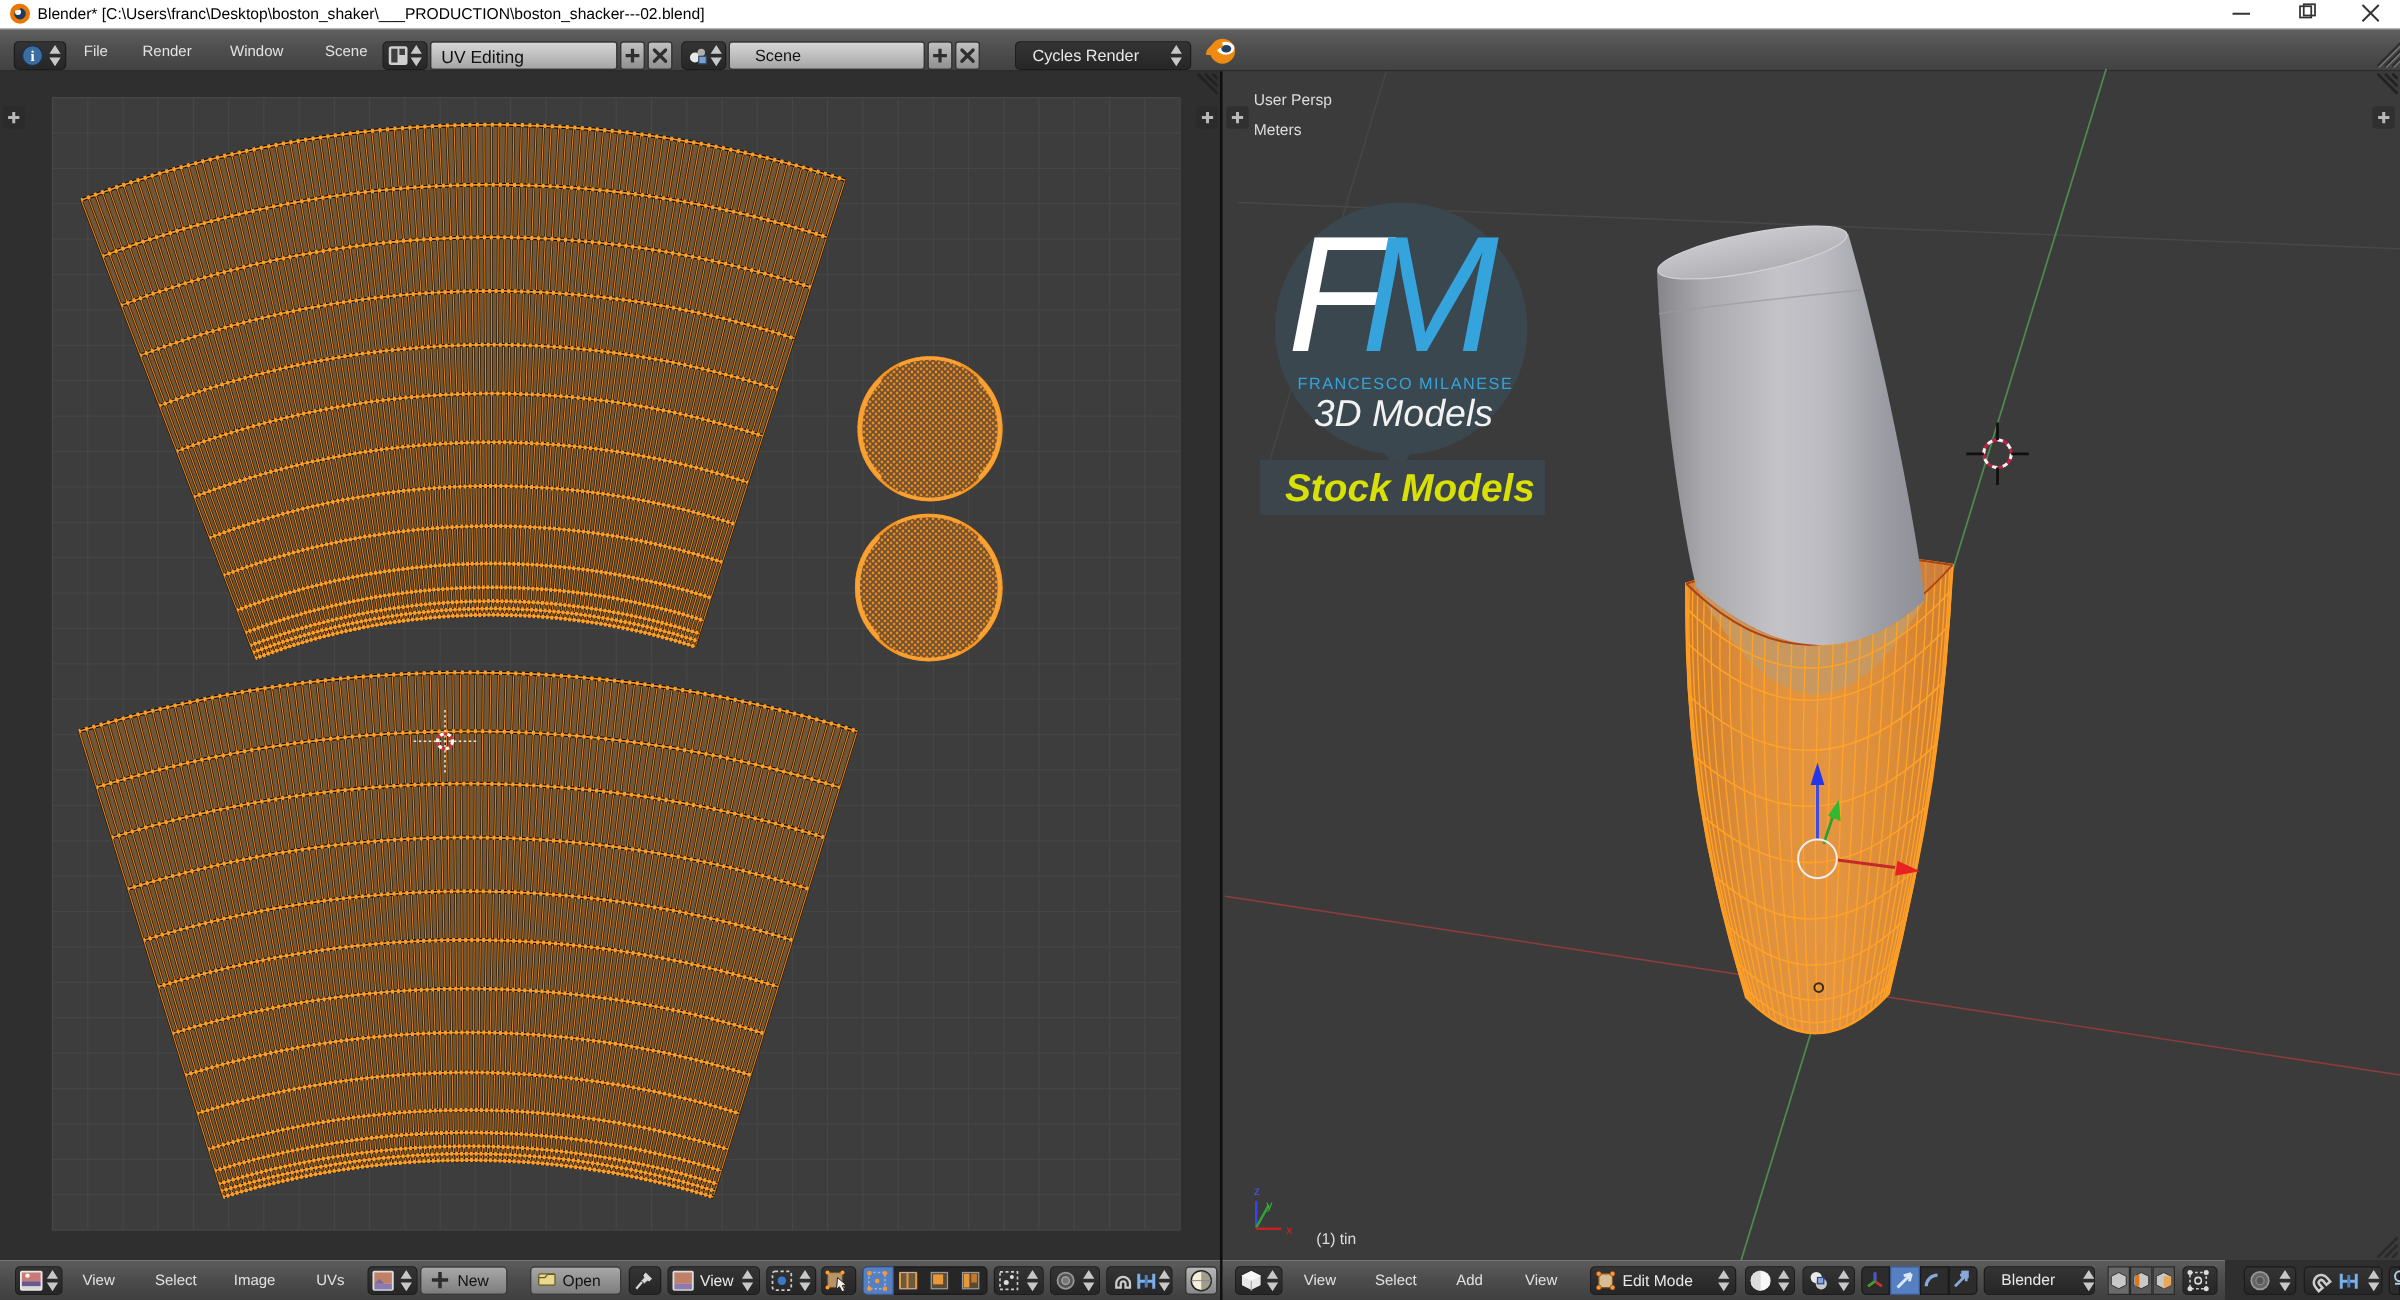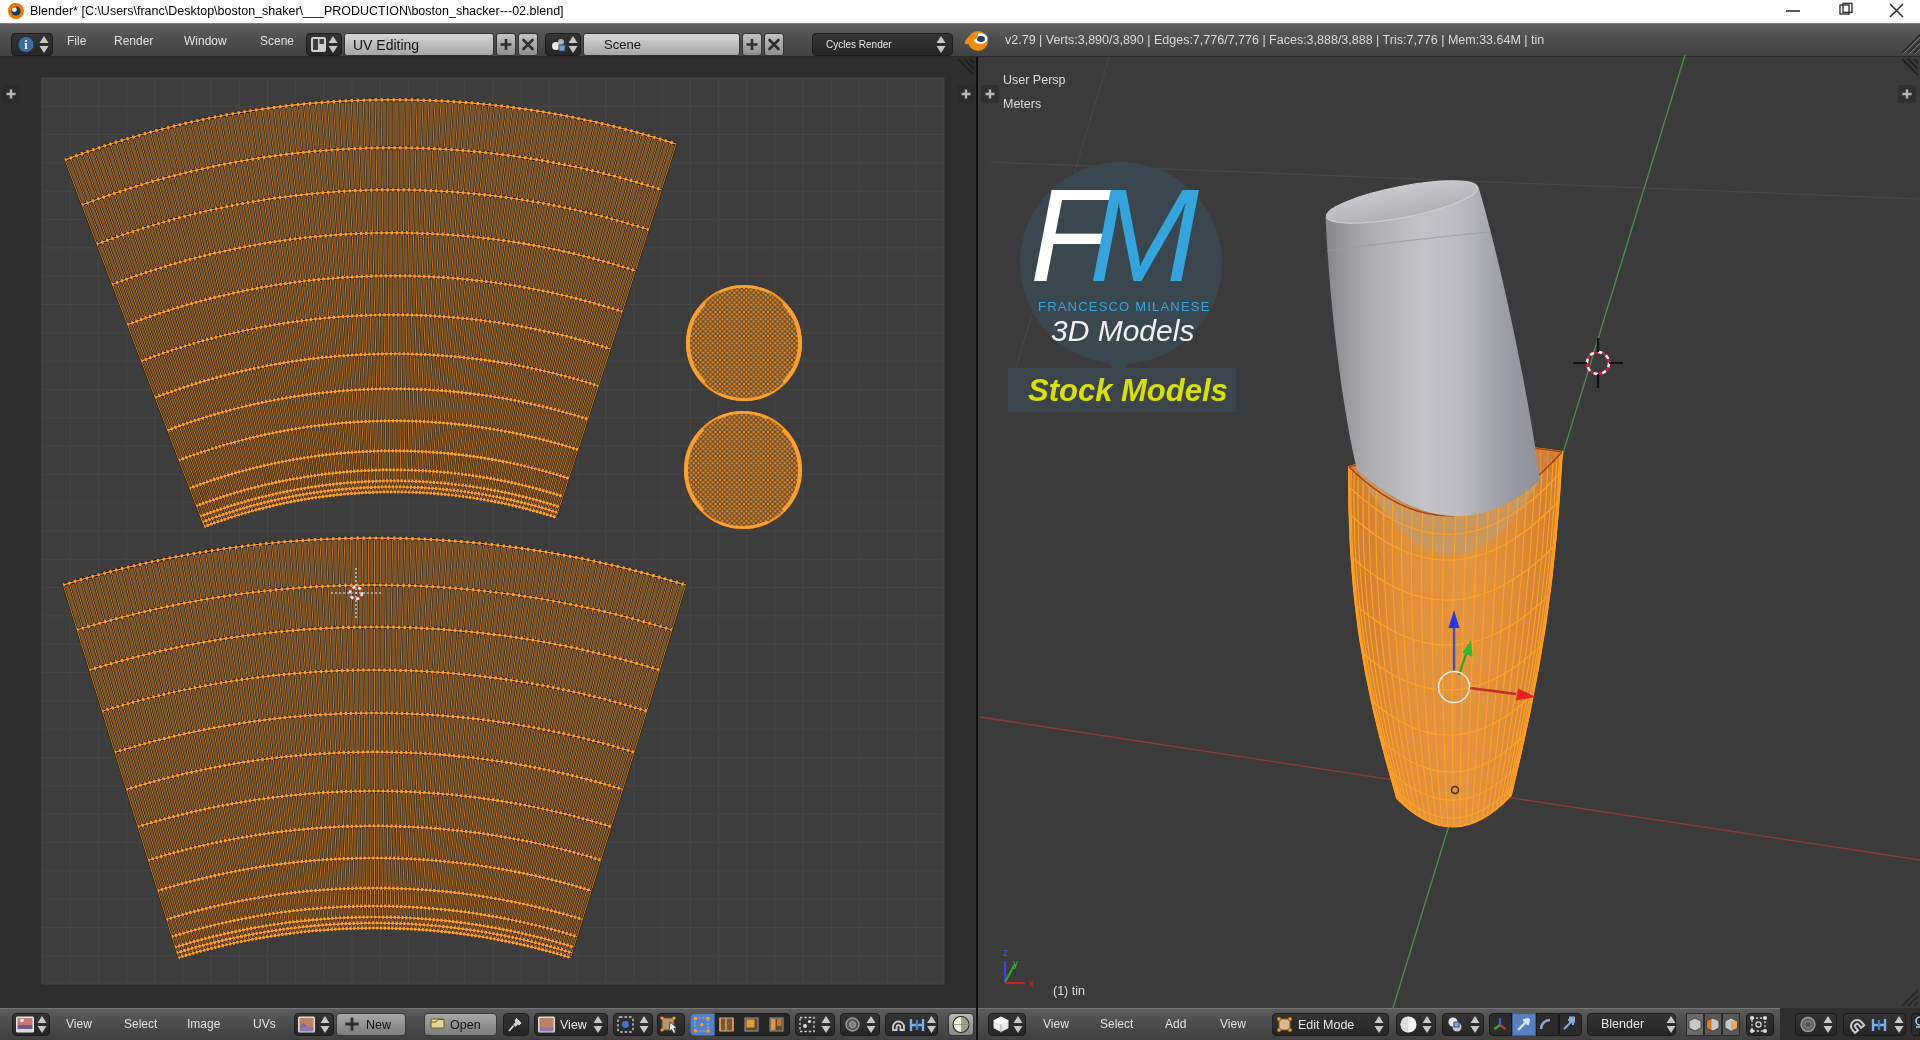--- a/index.html
+++ b/index.html
@@ -63,31 +63,30 @@
 <div class="abs" style="left:583px;top:33px;width:157px;height:23px;background:linear-gradient(#d7d7d7,#a5a5a5);border:1px solid #333;border-radius:3px;font-size:13px;color:#111;line-height:22px;padding-left:20px">Scene</div>
 <div class="abs" style="left:742px;top:33px;width:20px;height:23px;background:linear-gradient(#c2c2c2,#8f8f8f);border:1px solid #333;border-radius:3px"></div>
 <svg class="abs" style="left:742px;top:33px" width="20" height="23">
       <path d="M10 6V17 M4.5 11.5H15.5" stroke="#2e2e2e" stroke-width="2.6"></path>
     </svg>
 <div class="abs" style="left:764px;top:33px;width:20px;height:23px;background:linear-gradient(#c2c2c2,#8f8f8f);border:1px solid #333;border-radius:3px"></div>
 <svg class="abs" style="left:764px;top:33px" width="20" height="23">
       <path d="M5.5 7L14.5 16M5.5 16L14.5 7" stroke="#2e2e2e" stroke-width="2.6" stroke-linecap="round"></path>
     </svg>
 <div class="btn" style="left:812px;top:33px;width:141px;height:23px"></div>
-<div class="abs" style="left:826px;top:33px;font-size:10px;color:#e8e8e8;line-height:23px">Cycles Render</div>
+<div class="abs" style="left:826px;top:33px;font-size:13px;color:#e8e8e8;line-height:23px">Cycles Render</div>
 <svg class="abs" style="left:930px;top:33px" width="23" height="23">
       <path d="M11 3 l4.5 7 h-9 Z M11 20 l4.5 -7 h-9 Z" fill="#c8c8c8"></path>
     </svg>
 <svg class="abs" style="left:962px;top:28px" width="36" height="26">
 <circle cx="16" cy="13" r="10" fill="#ee8b10"></circle>
 <ellipse cx="18.5" cy="10.5" rx="7" ry="5.2" fill="#fff"></ellipse>
 <ellipse cx="19" cy="11" rx="4" ry="3" fill="#21415e"></ellipse>
 <path d="M3 16 A13 9 0 0 1 16 6 L16 10 A 7 7 0 0 0 10 16 Z" fill="#ee8b10"></path>
 </svg>
-<div class="abs" style="left:1005px;top:24px;font-size:12.5px;color:#dadada;line-height:33px">v2.79 | Verts:3,890/3,890 | Edges:7,776/7,776 | Faces:3,888/3,888 | Tris:7,776 | Mem:33.64M | tin</div>
 <svg class="abs" style="left:1896px;top:25px" width="24" height="30">
       <path d="M6 28 L26 8 M12 28 L26 14 M18 28 L26 20" stroke="#2e2e2e" stroke-width="2"></path>
       <path d="M7 29 L27 9 M13 29 L27 15 M19 29 L27 21" stroke="#777" stroke-width="1"></path>
     </svg>
 <svg style="position:absolute;left:0;top:0" width="976" height="1040" viewBox="0 0 976 1040">
       <rect x="0" y="57" width="976" height="951" fill="#2f2f2f"></rect>
       <rect x="42" y="78" width="902" height="906" fill="#3d3d3d"></rect>
       <path d="M42 78L42 984M70.2 78L70.2 984M98.4 78L98.4 984M126.6 78L126.6 984M154.8 78L154.8 984M182.9 78L182.9 984M211.1 78L211.1 984M239.3 78L239.3 984M267.5 78L267.5 984M295.7 78L295.7 984M323.9 78L323.9 984M352.1 78L352.1 984M380.2 78L380.2 984M408.4 78L408.4 984M436.6 78L436.6 984M464.8 78L464.8 984M493 78L493 984M521.2 78L521.2 984M549.4 78L549.4 984M577.6 78L577.6 984M605.8 78L605.8 984M633.9 78L633.9 984M662.1 78L662.1 984M690.3 78L690.3 984M718.5 78L718.5 984M746.7 78L746.7 984M774.9 78L774.9 984M803.1 78L803.1 984M831.2 78L831.2 984M859.4 78L859.4 984M887.6 78L887.6 984M915.8 78L915.8 984M944 78L944 984M42 78L944 78M42 106.3L944 106.3M42 134.6L944 134.6M42 162.9L944 162.9M42 191.2L944 191.2M42 219.6L944 219.6M42 247.9L944 247.9M42 276.2L944 276.2M42 304.5L944 304.5M42 332.8L944 332.8M42 361.1L944 361.1M42 389.4L944 389.4M42 417.8L944 417.8M42 446.1L944 446.1M42 474.4L944 474.4M42 502.7L944 502.7M42 531L944 531M42 559.3L944 559.3M42 587.6L944 587.6M42 615.9L944 615.9M42 644.2L944 644.2M42 672.6L944 672.6M42 700.9L944 700.9M42 729.2L944 729.2M42 757.5L944 757.5M42 785.8L944 785.8M42 814.1L944 814.1M42 842.4L944 842.4M42 870.8L944 870.8M42 899.1L944 899.1M42 927.4L944 927.4M42 955.7L944 955.7M42 984L944 984" stroke="#464646" stroke-width="1" fill="none"></path>
       <path d="M65 160 A924.5 924.5 0 0 1 676 144 L556.5 516.1 A533.7 533.7 0 0 0 203.8 525.3 Z" fill="#715739"></path>
       <path d="M65 160L203.8 525.3M70.6 157.9L207 524.1M76.2 155.8L210.3 522.9M81.9 153.8L213.5 521.7M87.5 151.8L216.8 520.6M93.2 149.8L220.1 519.4M98.8 147.9L223.3 518.3M104.5 146L226.6 517.2M110.2 144.2L229.9 516.2M115.9 142.3L233.2 515.1M121.6 140.6L236.5 514.1M127.4 138.8L239.8 513.1M133.1 137.1L243.1 512.1M138.9 135.4L246.4 511.1M144.6 133.8L249.8 510.2M150.4 132.2L253.1 509.3M156.2 130.7L256.4 508.4M162 129.1L259.8 507.5M167.8 127.7L263.1 506.7M173.6 126.2L266.5 505.8M179.4 124.8L269.8 505M185.3 123.5L273.2 504.2M191.1 122.1L276.6 503.5M196.9 120.8L280 502.7M202.8 119.6L283.3 502M208.7 118.4L286.7 501.3M214.5 117.2L290.1 500.6M220.4 116L293.5 500M226.3 114.9L296.9 499.3M232.2 113.9L300.3 498.7M238.1 112.9L303.7 498.1M244 111.9L307.1 497.5M249.9 110.9L310.5 497M255.8 110L314 496.5M261.8 109.1L317.4 496M267.7 108.3L320.8 495.5M273.6 107.5L324.2 495M279.6 106.8L327.7 494.6M285.5 106L331.1 494.2M291.5 105.4L334.5 493.8M297.4 104.7L338 493.4M303.4 104.1L341.4 493.1M309.4 103.6L344.9 492.7M315.3 103L348.3 492.4M321.3 102.5L351.7 492.2M327.3 102.1L355.2 491.9M333.2 101.7L358.6 491.7M339.2 101.3L362.1 491.4M345.2 101L365.5 491.3M351.2 100.7L369 491.1M357.2 100.4L372.5 490.9M363.2 100.2L375.9 490.8M369.1 100L379.4 490.7M375.1 99.9L382.8 490.6M381.1 99.8L386.3 490.6M387.1 99.8L389.7 490.5M393.1 99.7L393.2 490.5M399.1 99.7L396.7 490.5M405.1 99.8L400.1 490.6M411.1 99.9L403.6 490.6M417.1 100L407 490.7M423 100.2L410.5 490.8M429 100.4L413.9 490.9M435 100.7L417.4 491.1M441 101L420.8 491.2M447 101.3L424.3 491.4M453 101.7L427.8 491.6M458.9 102.1L431.2 491.9M464.9 102.5L434.7 492.1M470.9 103L438.1 492.4M476.8 103.5L441.5 492.7M482.8 104.1L445 493M488.8 104.7L448.4 493.4M494.7 105.3L451.9 493.8M500.7 106L455.3 494.1M506.6 106.7L458.7 494.6M512.6 107.4L462.2 495M518.5 108.2L465.6 495.4M524.4 109.1L469 495.9M530.4 109.9L472.4 496.4M536.3 110.8L475.9 496.9M542.2 111.8L479.3 497.5M548.1 112.8L482.7 498.1M554 113.8L486.1 498.7M559.9 114.9L489.5 499.3M565.8 116L492.9 499.9M571.7 117.1L496.3 500.6M577.5 118.3L499.7 501.2M583.4 119.5L503.1 501.9M589.3 120.7L506.4 502.7M595.1 122L509.8 503.4M600.9 123.3L513.2 504.2M606.8 124.7L516.6 505M612.6 126.1L519.9 505.8M618.4 127.5L523.3 506.6M624.2 129L526.6 507.4M630 130.5L530 508.3M635.8 132.1L533.3 509.2M641.6 133.7L536.6 510.1M647.3 135.3L540 511.1M653.1 137L543.3 512M658.8 138.7L546.6 513M664.6 140.4L549.9 514M670.3 142.2L553.2 515M676 144L556.5 516.1" stroke="#241503" stroke-width="2" fill="none"></path>

